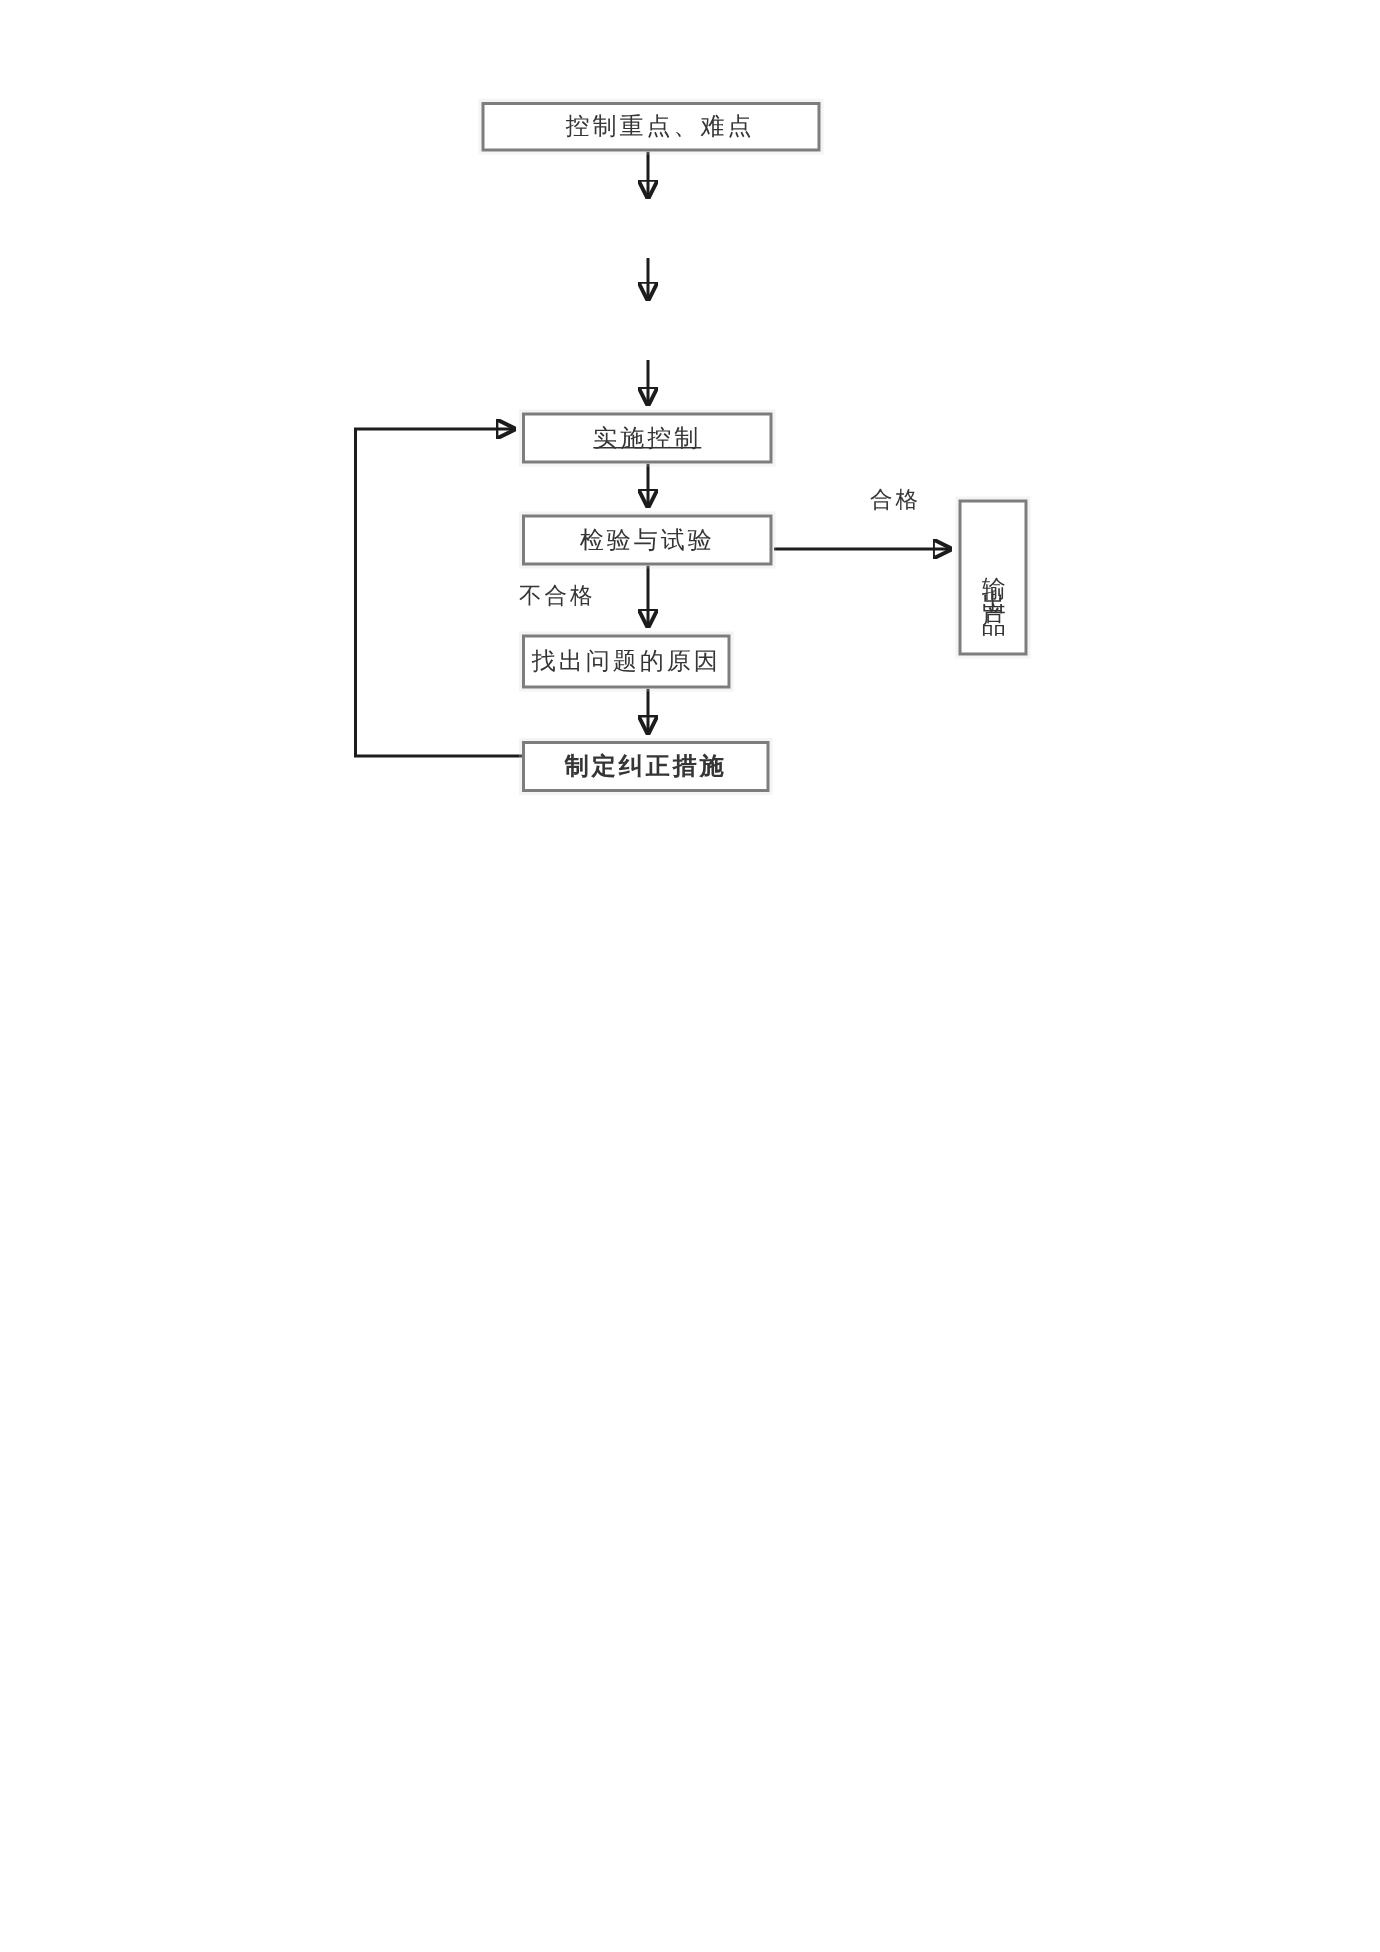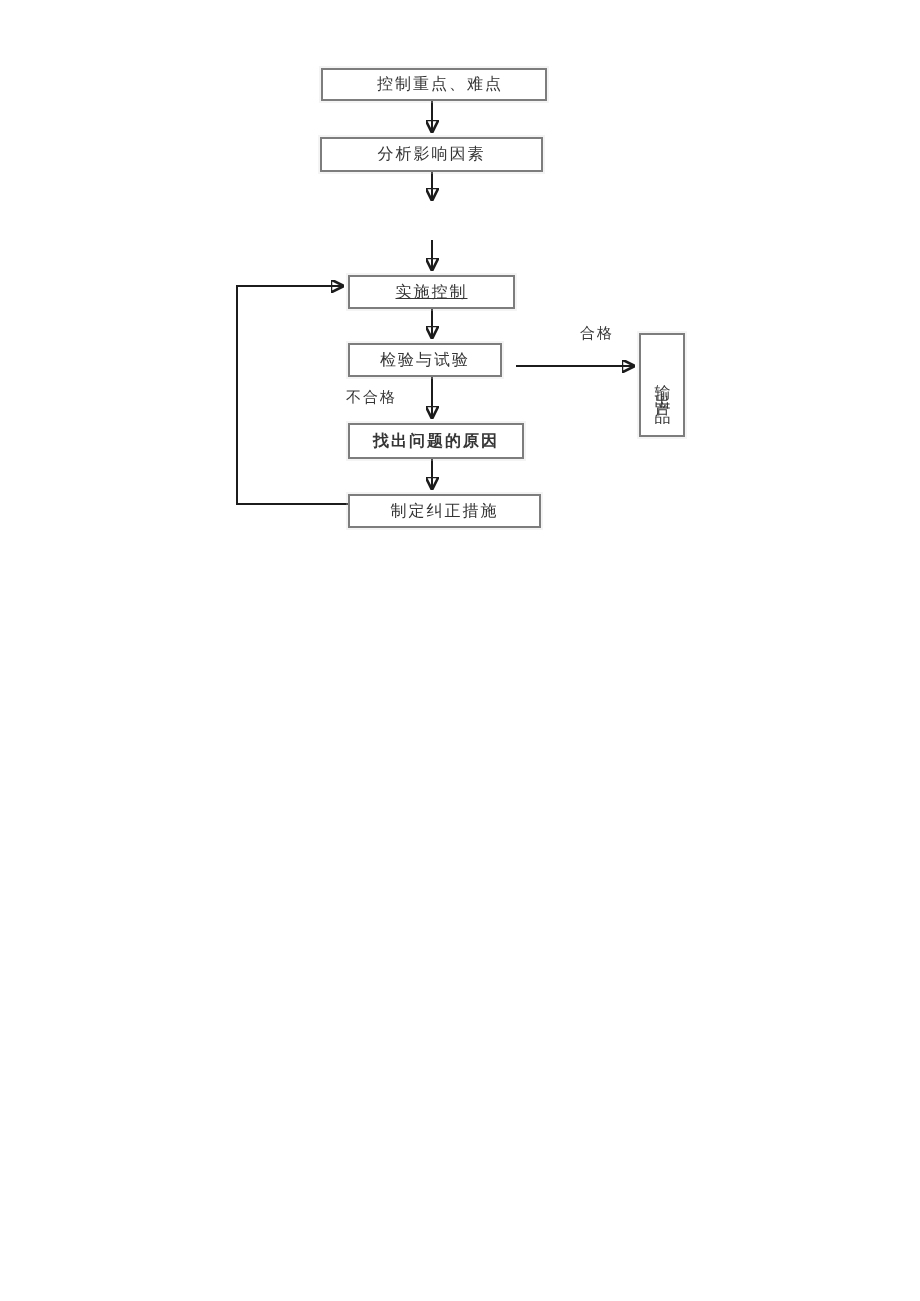--- a/index.html
+++ b/index.html
@@ -52,23 +52,23 @@
   .edges-svg path, .edges-svg line, .edges-svg polyline {
     stroke: #1c1c1c;
     stroke-width: 2;
     fill: none;
   }
   
   #n0 { left: 321px; top:  68px; width: 226px; height: 33px; padding-left: 12px; }
   #n1 { left: 320px; top: 137px; width: 223px; height: 35px; }
   #n2 { left: 320px; top: 205px; width: 223px; height: 35px; }
   #n3 { left: 348px; top: 275px; width: 167px; height: 34px; text-decoration: underline; }
-  #n4 { left: 348px; top: 343px; width: 154px; height: 34px; }
-  #n5 { left: 348px; top: 423px; width: 176px; height: 36px; font-weight: bold; }
-  #n6 { left: 348px; top: 494px; width: 193px; height: 34px; }
+  #n4 { left: 348px; top: 343px; width: 167px; height: 34px; }
+  #n5 { left: 348px; top: 423px; width: 139px; height: 36px; }
+  #n6 { left: 348px; top: 494px; width: 165px; height: 34px; font-weight: bold; }
   #n7 { left: 639px; top: 333px; width: 46px;  height: 104px; font-size: 16px; }
   #lbl-qualified   { left: 568px; top: 324px; margin-left: 12px; }
   #lbl-unqualified { left: 346px; top: 388px; text-align: center; }
 </style>
 </head>
 <body>
 
 <div class="page">
 
   <svg class="edges-svg" viewBox="0 0 920 1301" xmlns="http://www.w3.org/2000/svg" aria-hidden="true">
@@ -84,23 +84,20 @@
     <line x1="432" y1="377" x2="432" y2="417" marker-end="url(#arrow)"></line>
     <line x1="432" y1="459" x2="432" y2="488" marker-end="url(#arrow)"></line>
     <line x1="516" y1="366" x2="633" y2="366" marker-end="url(#arrow)"></line>
     <polyline points="348,504 237,504 237,286 342,286" marker-end="url(#arrow)"></polyline>
   </svg>
 
   <div class="flow-node" id="n0">
     <span>控制重点、难点</span>
   </div>
 
-  <div class="flow-node" id="n1">
-    <span>分析影响因素</span>
-  </div>
 
 
   <div class="flow-node" id="n3">
     <span>实施控制</span>
   </div>
 
   <div class="flow-node" id="n4">
     <span>检验与试验</span>
   </div>
 

